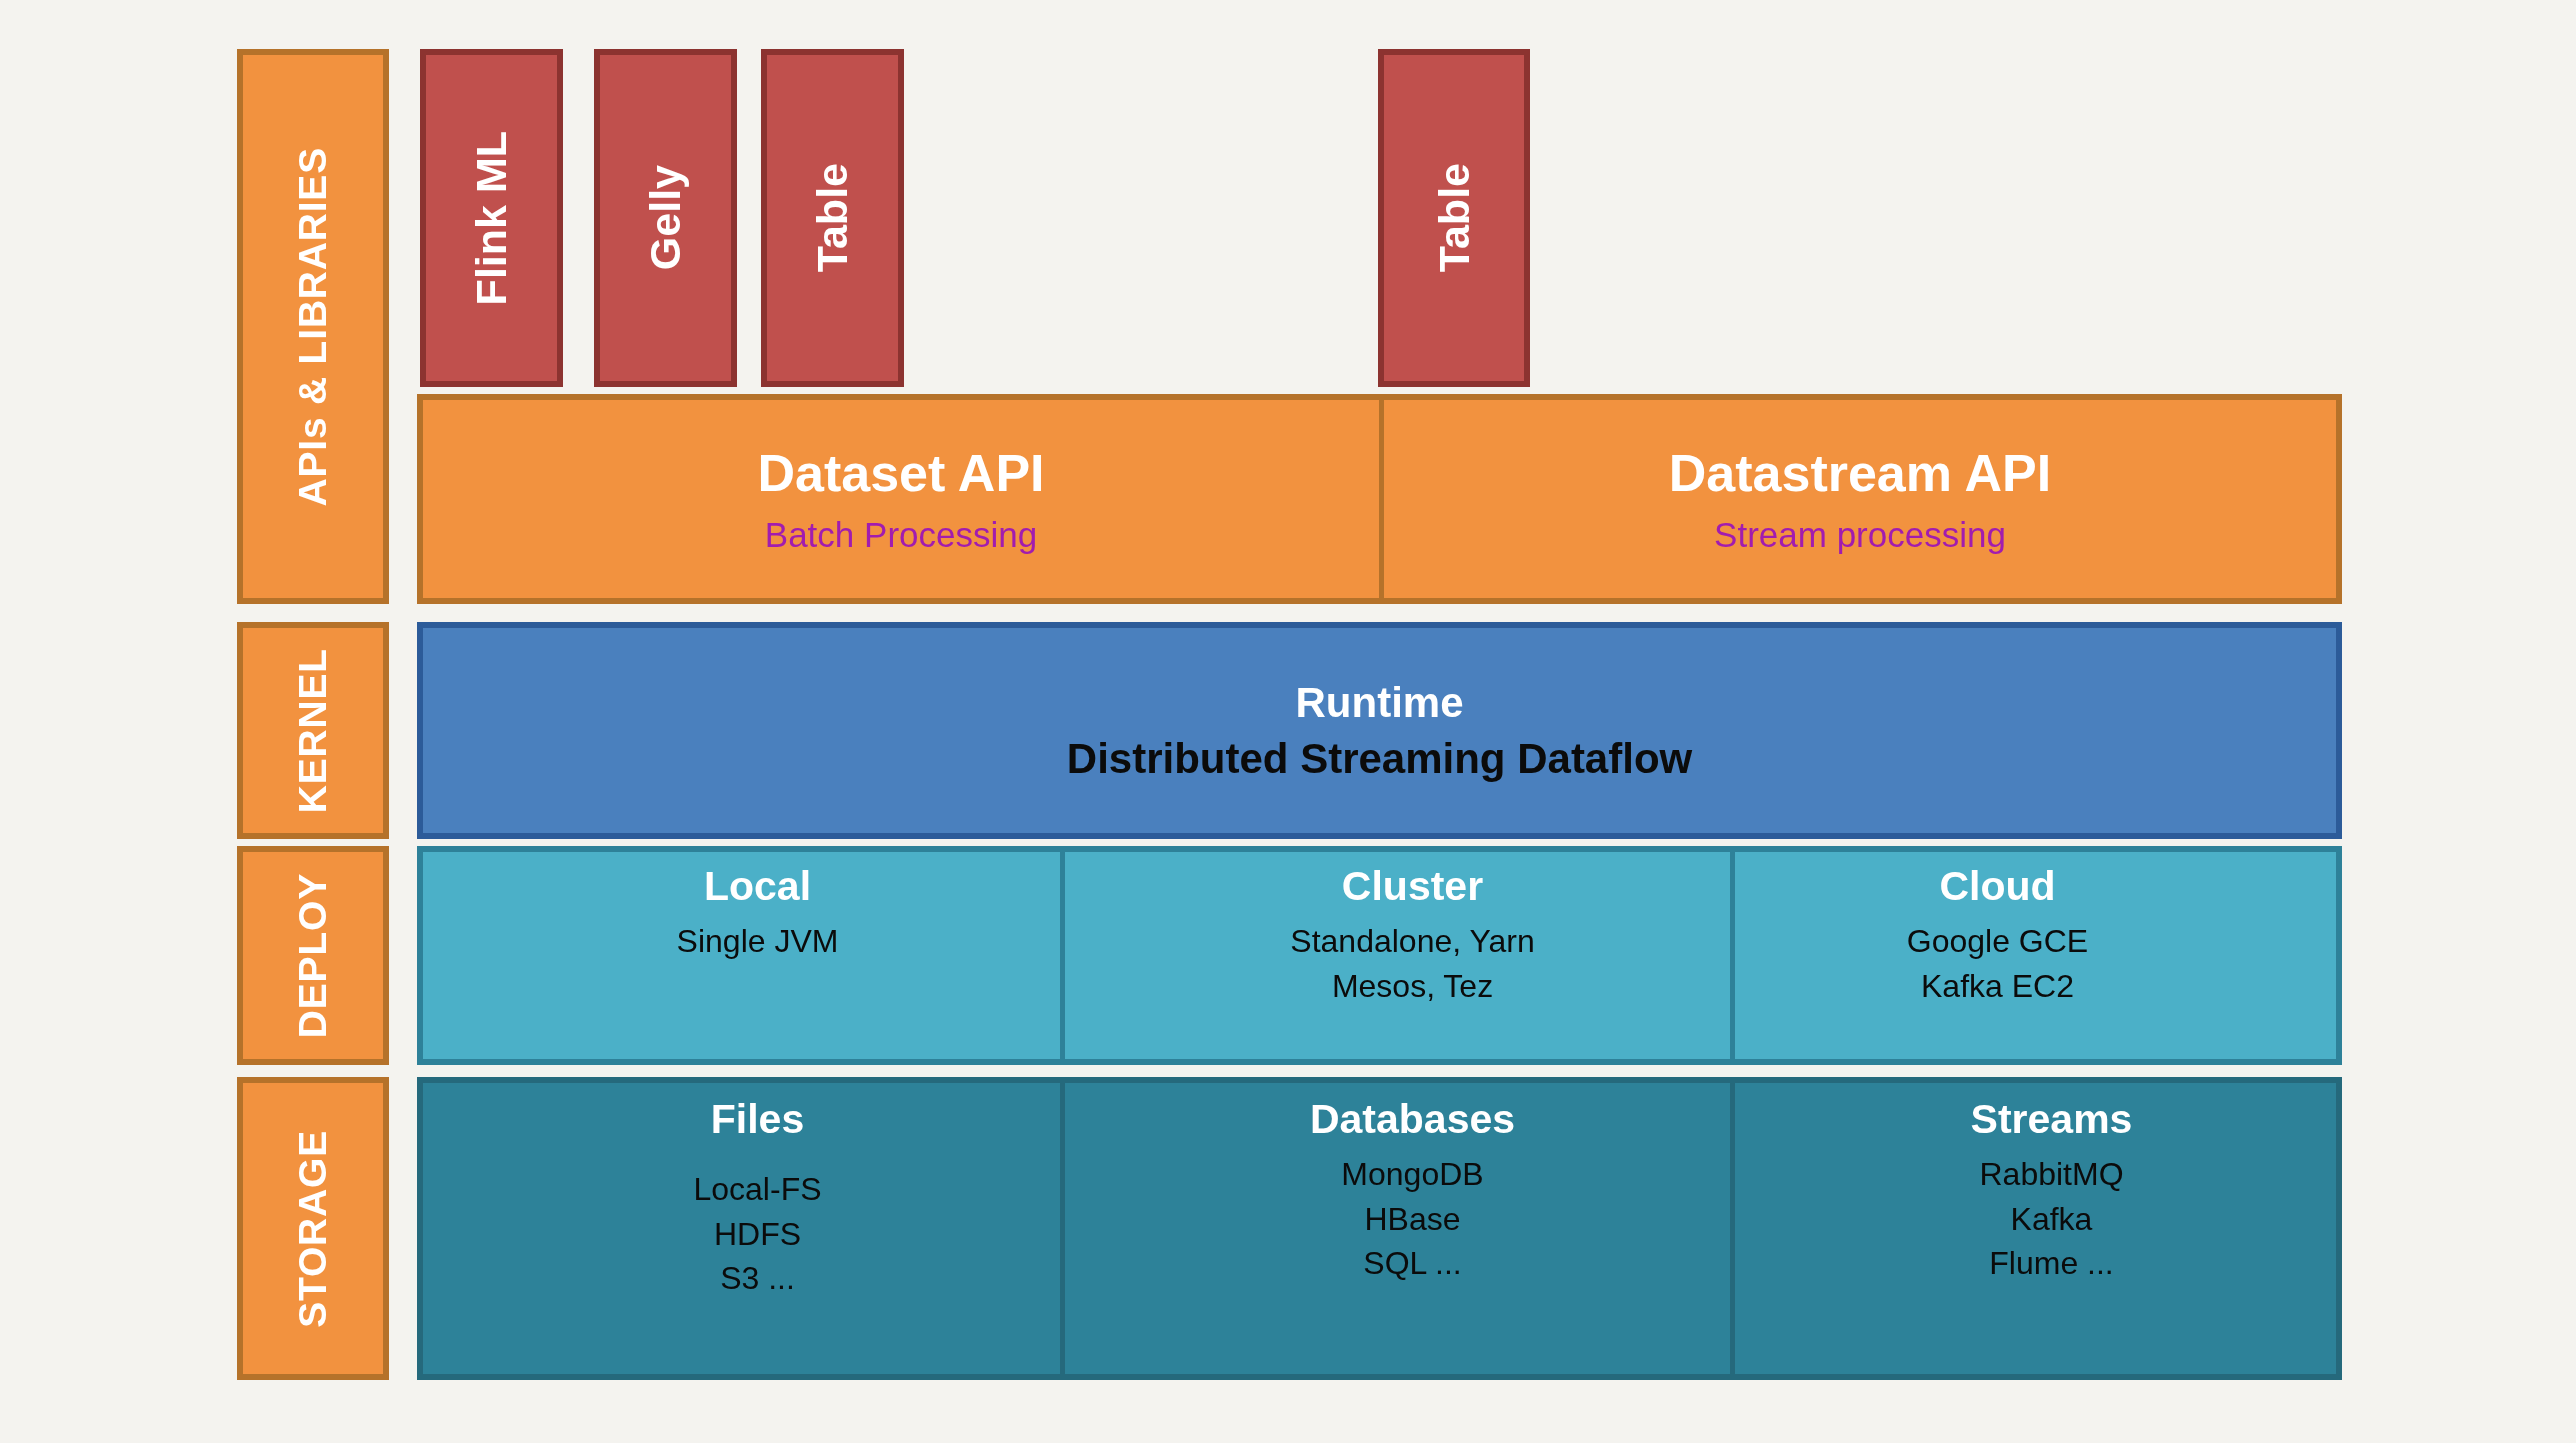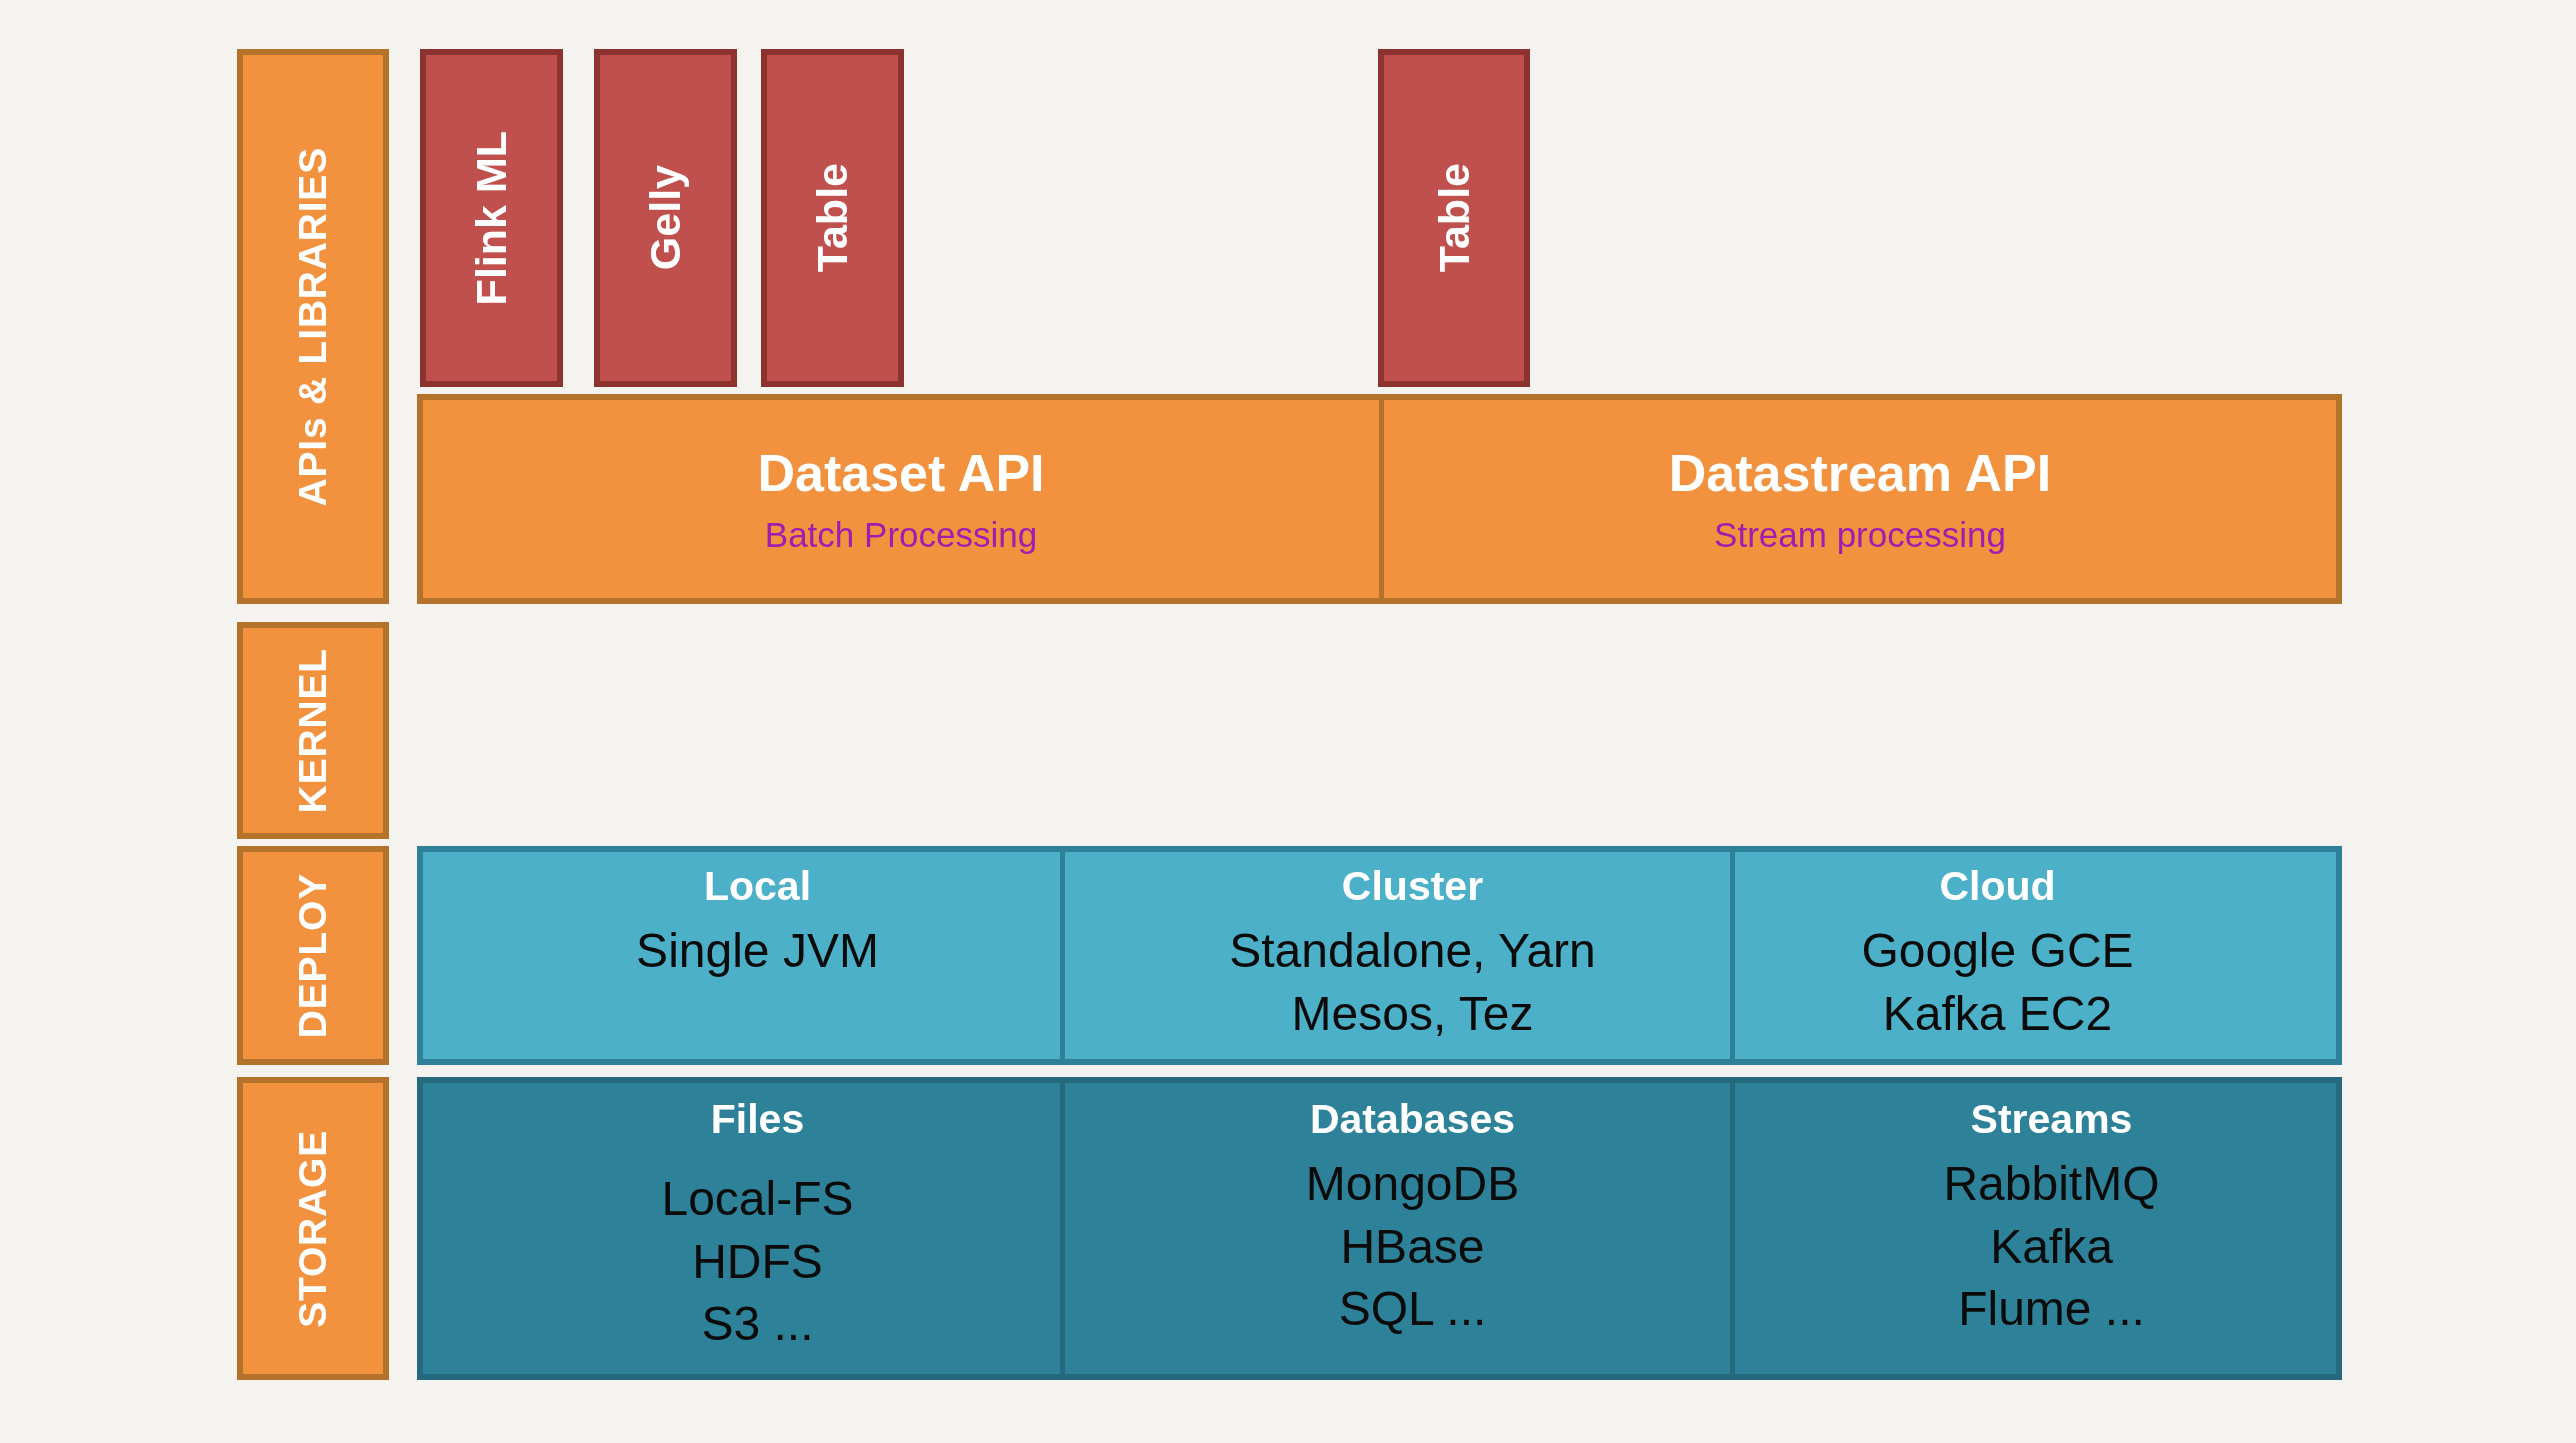--- a/index.html
+++ b/index.html
@@ -122,21 +122,21 @@
     text-align: center;
     padding-left: 32px;
   }
   .cell .title {
     color: #FFFFFF;
     font-weight: bold;
     font-size: 41px;
   }
   .cell .sub {
     color: #0B0B0B;
-    font-size: 48px;
+    font-size: 32px;
   }
   .v-divider {
     position: absolute;
     width: 4.9px;
   }
   .v-divider.deploy-d { background: #2E8199; }
   .v-divider.storage-d { background: #25697C; }
 </style>
 </head>
 <body>
@@ -182,20 +182,24 @@
   <div class="apicell" style="left:423px; top:400px; width:956px; height:198px;">
     <span class="title">Dataset API</span>
     <span class="sub">Batch Processing</span>
   </div>
 
   <div class="apicell" style="left:1384px; top:400px; width:952px; height:198px;">
     <span class="title">Datastream API</span>
     <span class="sub">Stream processing</span>
   </div>
 
+  <div class="box runtime" style="left:417px; top:622px; width:1925px; height:217px;">
+    <span class="title">Runtime</span>
+    <span class="sub">Distributed Streaming Dataflow</span>
+  </div>
 
   <div class="box deploy" style="left:417px; top:846px; width:1925px; height:219px;"></div>
   <div class="v-divider deploy-d" style="left:1060px; top:852px; height:207px;"></div>
   <div class="v-divider deploy-d" style="left:1730px; top:852px; height:207px;"></div>
 
   <div class="cell" style="left:423px; top:863px; width:637px; height:195px;">
     <span class="title">Local</span>
     <span class="sub" style="margin-top:13px;">Single JVM</span>
   </div>
 

